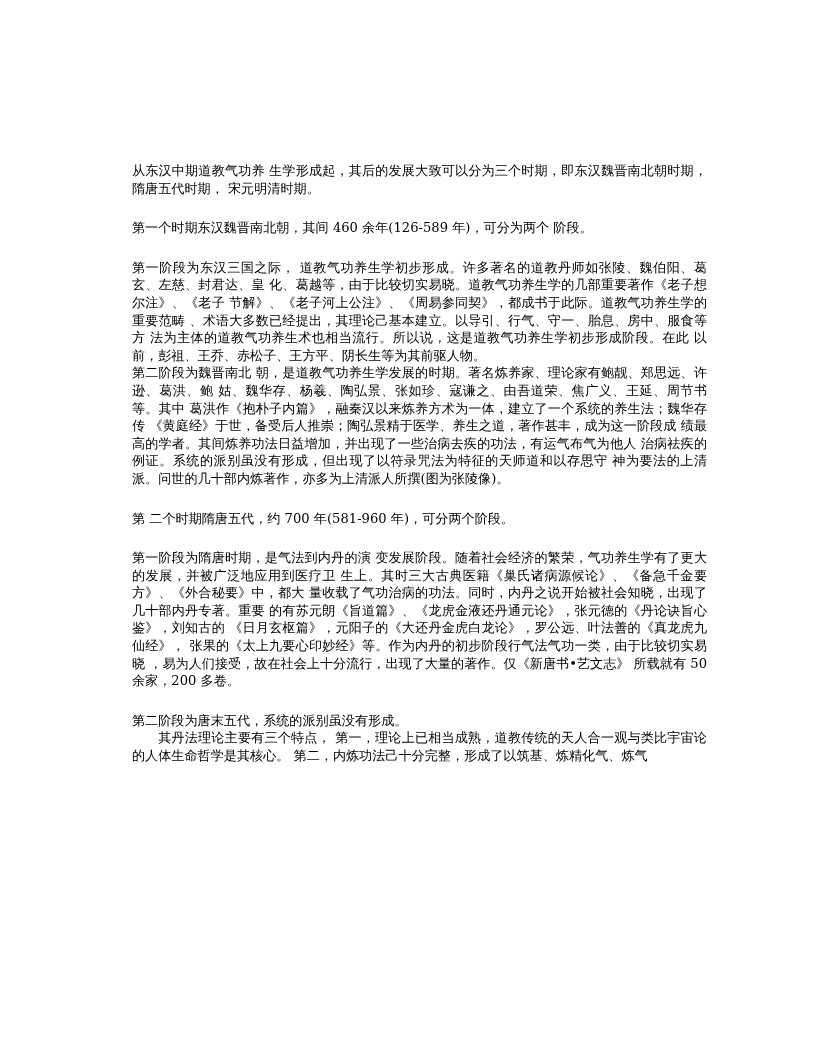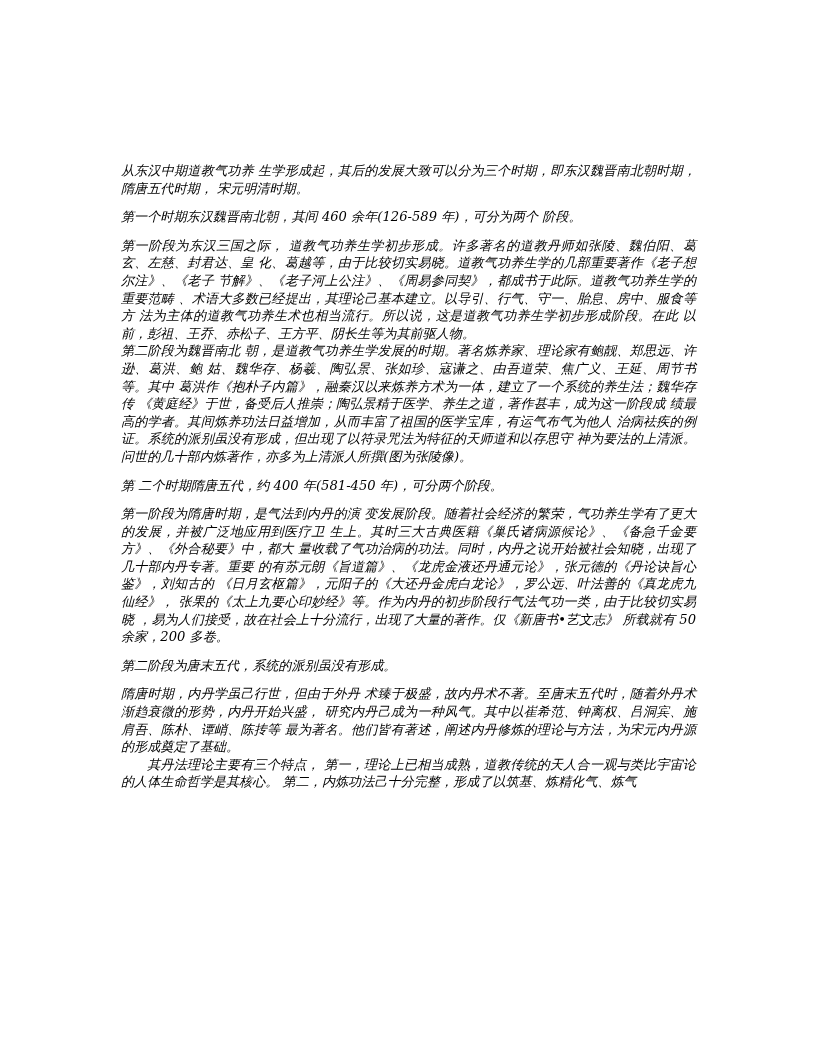--- a/index.html
+++ b/index.html
@@ -15,62 +15,60 @@
   .page {
     position: relative;
     width: 816px;
     height: 1056px;
     background: #ffffff;
     overflow: hidden;
     box-sizing: border-box;
   }
   .text-column {
     position: absolute;
-    left: 121px;
+    left: 132px;
     top: 162px;
     width: 575px;
-    font-style: italic;
   }
   p.para {
     margin: 0;
     padding: 0;
     font-size: 13.1px;
     line-height: 17.6px;
     text-align: justify;
     text-justify: inter-character;
     letter-spacing: 0.02px;
     word-break: break-all;
     color: #000000;
   }
   p.gap-before {
-    margin-top: 11px;
+    margin-top: 22px;
   }
   p.indent-2 {
     text-indent: 2em;
   }
 </style>
 </head>
 <body>
 
 <div class="page">
   <div class="text-column">
 
     <p class="para">从东汉中期道教气功养 生学形成起，其后的发展大致可以分为三个时期，即东汉魏晋南北朝时期，隋唐五代时期， 宋元明清时期。</p>
 
     <p class="para gap-before">第一个时期东汉魏晋南北朝，其间 460 余年(126-589 年)，可分为两个 阶段。</p>
 
     <p class="para gap-before">第一阶段为东汉三国之际， 道教气功养生学初步形成。许多著名的道教丹师如张陵、魏伯阳、葛玄、左慈、封君达、皇 化、葛越等，由于比较切实易晓。道教气功养生学的几部重要著作《老子想尔注》、《老子 节解》、《老子河上公注》、《周易参同契》，都成书于此际。道教气功养生学的重要范畴 、术语大多数已经提出，其理论己基本建立。以导引、行气、守一、胎息、房中、服食等方 法为主体的道教气功养生术也相当流行。所以说，这是道教气功养生学初步形成阶段。在此 以前，彭祖、王乔、赤松子、王方平、阴长生等为其前驱人物。</p>
 
-    <p class="para">第二阶段为魏晋南北 朝，是道教气功养生学发展的时期。著名炼养家、理论家有鲍靓、郑思远、许逊、葛洪、鲍 姑、魏华存、杨羲、陶弘景、张如珍、寇谦之、由吾道荣、焦广义、王延、周节书等。其中 葛洪作《抱朴子内篇》，融秦汉以来炼养方术为一体，建立了一个系统的养生法；魏华存传 《黄庭经》于世，备受后人推崇；陶弘景精于医学、养生之道，著作甚丰，成为这一阶段成 绩最高的学者。其间炼养功法日益增加，从而丰富了祖国的医学宝库，有运气布气为他人 治病祛疾的例证。系统的派别虽没有形成，但出现了以符录咒法为特征的天师道和以存思守 神为要法的上清派。问世的几十部内炼著作，亦多为上清派人所撰(图为张陵像)。</p>
+    <p class="para">第二阶段为魏晋南北 朝，是道教气功养生学发展的时期。著名炼养家、理论家有鲍靓、郑思远、许逊、葛洪、鲍 姑、魏华存、杨羲、陶弘景、张如珍、寇谦之、由吾道荣、焦广义、王延、周节书等。其中 葛洪作《抱朴子内篇》，融秦汉以来炼养方术为一体，建立了一个系统的养生法；魏华存传 《黄庭经》于世，备受后人推崇；陶弘景精于医学、养生之道，著作甚丰，成为这一阶段成 绩最高的学者。其间炼养功法日益增加，并出现了一些治病去疾的功法，有运气布气为他人 治病祛疾的例证。系统的派别虽没有形成，但出现了以符录咒法为特征的天师道和以存思守 神为要法的上清派。问世的几十部内炼著作，亦多为上清派人所撰(图为张陵像)。</p>
 
-    <p class="para gap-before">第 二个时期隋唐五代，约 400 年(581-450 年)，可分两个阶段。</p>
+    <p class="para gap-before">第 二个时期隋唐五代，约 700 年(581-960 年)，可分两个阶段。</p>
 
     <p class="para gap-before">第一阶段为隋唐时期，是气法到内丹的演 变发展阶段。随着社会经济的繁荣，气功养生学有了更大的发展，并被广泛地应用到医疗卫 生上。其时三大古典医籍《巢氏诸病源候论》、《备急千金要方》、《外合秘要》中，都大 量收载了气功治病的功法。同时，内丹之说开始被社会知晓，出现了几十部内丹专著。重要 的有苏元朗《旨道篇》、《龙虎金液还丹通元论》，张元德的《丹论诀旨心鉴》，刘知古的 《日月玄枢篇》，元阳子的《大还丹金虎白龙论》，罗公远、叶法善的《真龙虎九仙经》， 张果的《太上九要心印妙经》等。作为内丹的初步阶段行气法气功一类，由于比较切实易晓 ，易为人们接受，故在社会上十分流行，出现了大量的著作。仅《新唐书•艺文志》 所载就有 50 余家，200 多卷。</p>
 
 
     <p class="para gap-before">第二阶段为唐末五代，系统的派别虽没有形成。</p>
 
-    <p class="para gap-before">隋唐时期，内丹学虽己行世，但由于外丹 术臻于极盛，故内丹术不著。至唐末五代时，随着外丹术渐趋衰微的形势，内丹开始兴盛， 研究内丹己成为一种风气。其中以崔希范、钟离权、吕洞宾、施肩吾、陈朴、谭峭、陈抟等 最为著名。他们皆有著述，阐述内丹修炼的理论与方法，为宋元内丹源的形成奠定了基础。</p>
 
     <p class="para indent-2">其丹法理论主要有三个特点， 第一，理论上已相当成熟，道教传统的天人合一观与类比宇宙论的人体生命哲学是其核心。 第二，内炼功法己十分完整，形成了以筑基、炼精化气、炼气</p>
 
   </div>
 </div>
 
 </body></html>

